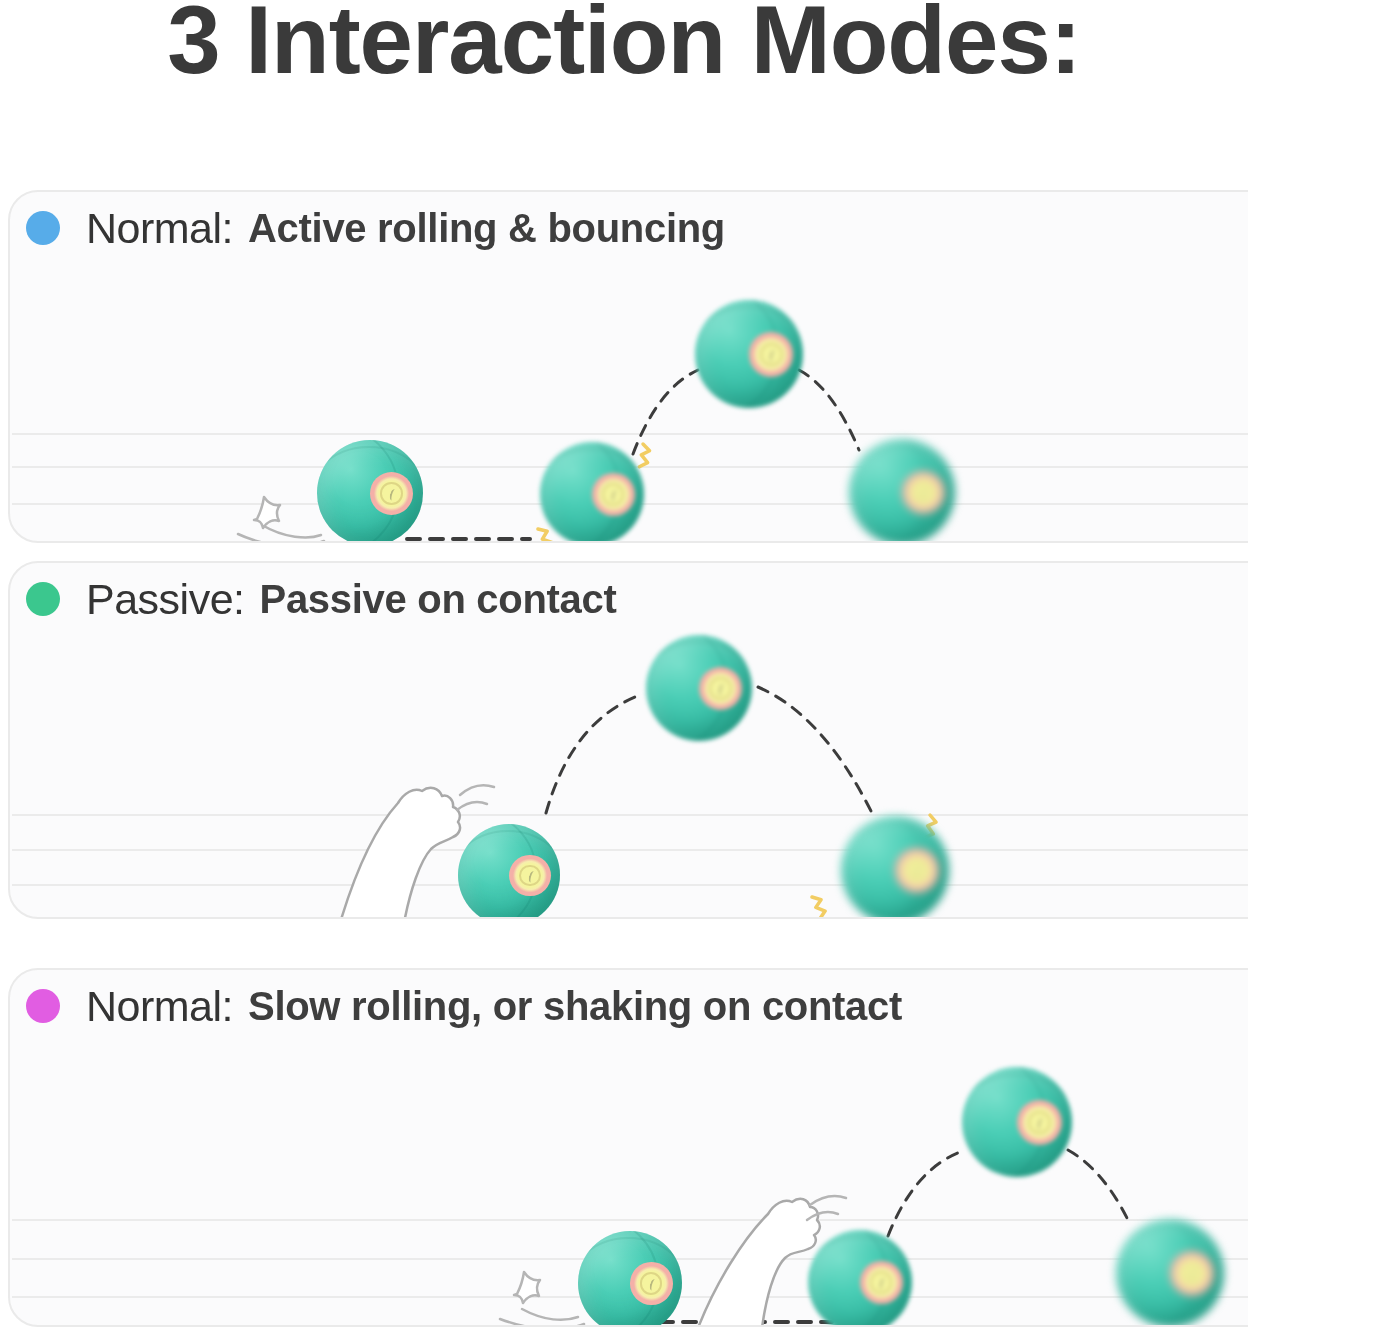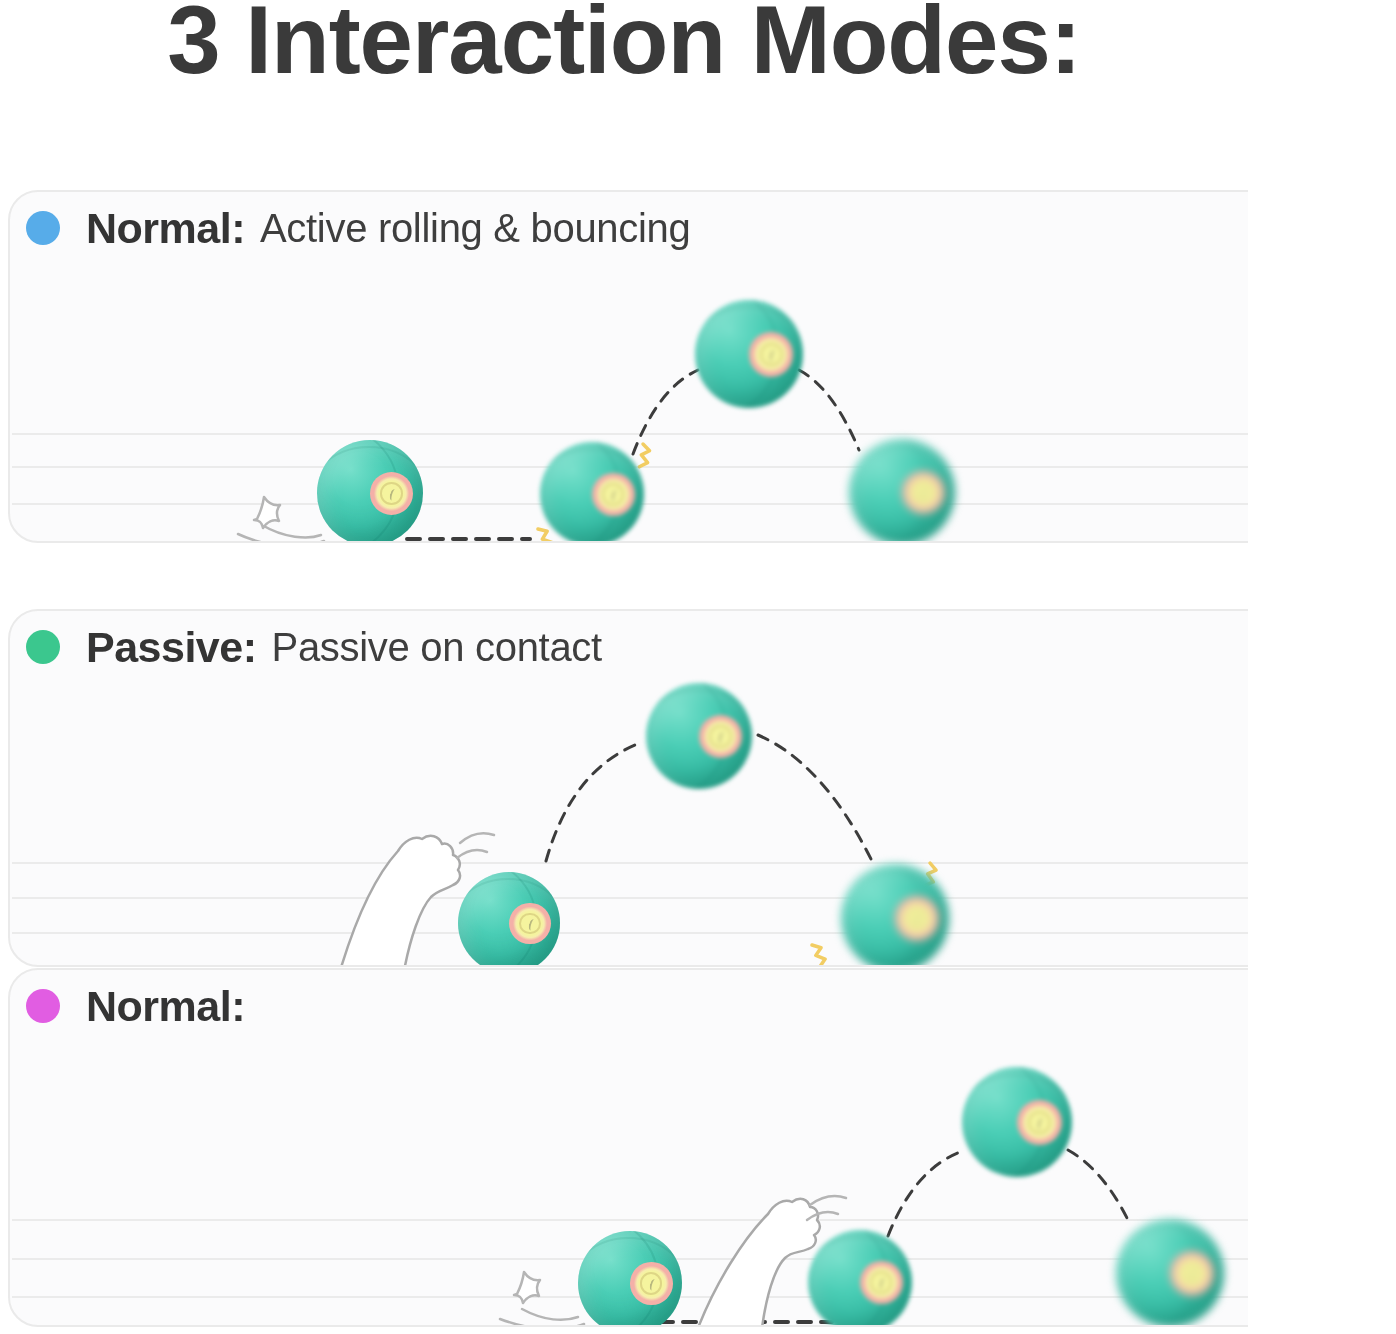--- a/index.html
+++ b/index.html
@@ -5,32 +5,32 @@
   html,body{margin:0;padding:0;background:#fff;}
   .page{position:relative;width:1248px;height:1334px;background:#ffffff;overflow:hidden;
         font-family:"Liberation Sans",sans-serif;}
 
   .title{position:absolute;left:0;top:-10px;width:100%;margin:0;text-align:center;
          font-size:96px;font-weight:800;letter-spacing:-1px;color:#3a3a3a;line-height:1.05;}
 
   .panel{position:absolute;left:8px;width:1380px;box-sizing:border-box;
          background:#fbfbfc;border:2px solid #eaeaea;border-radius:30px;overflow:hidden;}
   .panel-1{top:190px;height:353px;}
-  .panel-2{top:609px;height:358px;}
+  .panel-2{top:561px;height:358px;}
   .panel-3{top:968px;height:359px;}
 
   .scene{position:absolute;left:0;top:0;width:100%;height:100%;}
 
   .mode-header{position:absolute;left:16px;top:8px;height:56px;display:flex;align-items:center;}
   .dot{width:34px;height:34px;border-radius:50%;flex:0 0 auto;}
   .dot-blue{background:#57ace9;}
   .dot-green{background:#3bc78e;}
   .dot-magenta{background:#e15de2;}
-  .mode-label{margin-left:26px;font-size:43px;font-weight:700;color:#343434;letter-spacing:-0.5px;}
-  .mode-desc{margin-left:15px;font-size:40px;font-weight:400;color:#3e3e3e;letter-spacing:-0.3px;}
+  .mode-label{margin-left:26px;font-size:43px;font-weight:400;color:#343434;letter-spacing:-0.5px;}
+  .mode-desc{margin-left:15px;font-size:40px;font-weight:700;color:#3e3e3e;letter-spacing:-0.3px;}
 
   
   .ball{position:absolute;border-radius:50%;overflow:hidden;
         background:radial-gradient(circle at 32% 28%, #74dfca 0%, #4bceb6 32%, #3cc3ab 55%, #2cab93 80%, #23a089 100%);
         box-shadow:inset -10px -14px 24px rgba(0,90,75,.22), inset 8px 10px 18px rgba(255,255,255,.22);}
   .ball::before{content:'';position:absolute;width:120%;height:120%;left:-46%;top:-14%;
         border-radius:50%;border:2px solid rgba(8,105,90,.14);}
   .ball::after{content:'';position:absolute;width:130%;height:130%;left:-18%;top:6%;
         border-radius:50%;border:2px solid rgba(8,105,90,.10);}
   .eye{position:absolute;right:9%;top:30%;width:41%;height:41%;border-radius:50%;
@@ -143,16 +143,17 @@
       </div>
     <div class="ball blur-1" style="left:952px;top:97px;width:110px;height:110px;">
         <span class="eye"></span>
       </div>
     <div class="ball blur-2" style="left:1106px;top:249px;width:108px;height:108px;">
         <span class="eye"></span>
       </div>
     <header class="mode-header">
       <span class="dot dot-magenta"></span>
       <span class="mode-label">Normal:</span>
+      <span class="mode-desc">Slow rolling, or shaking on contact</span>
     </header>
   </section>
 
 </div>
 
 </body></html>

